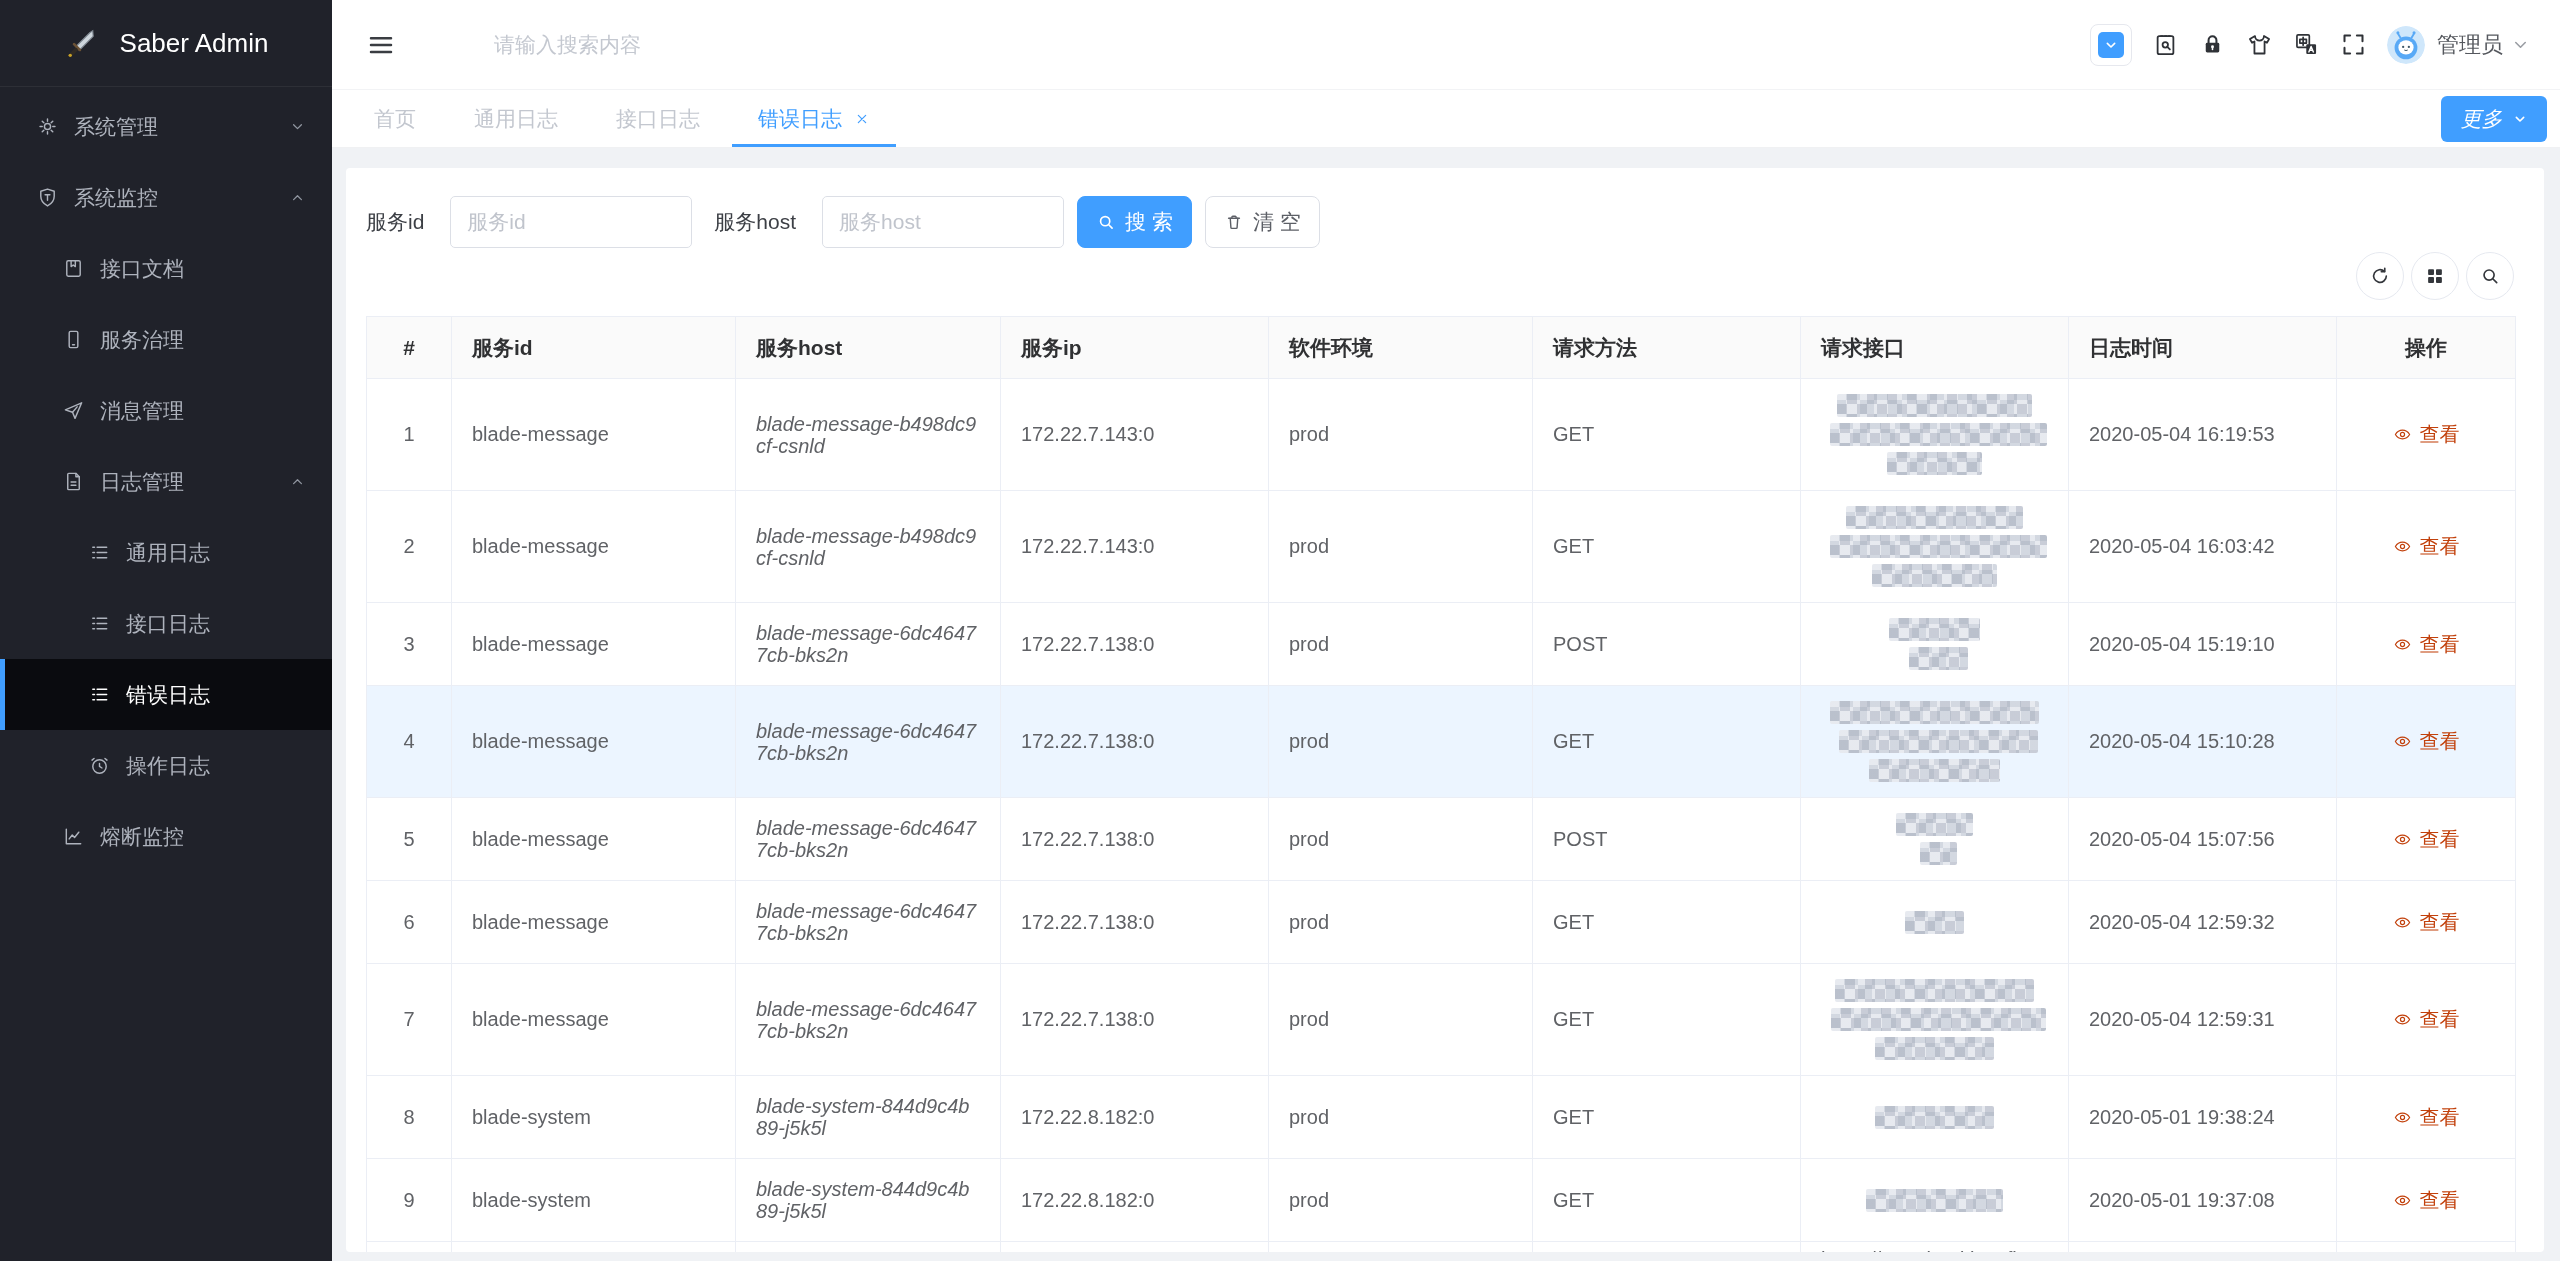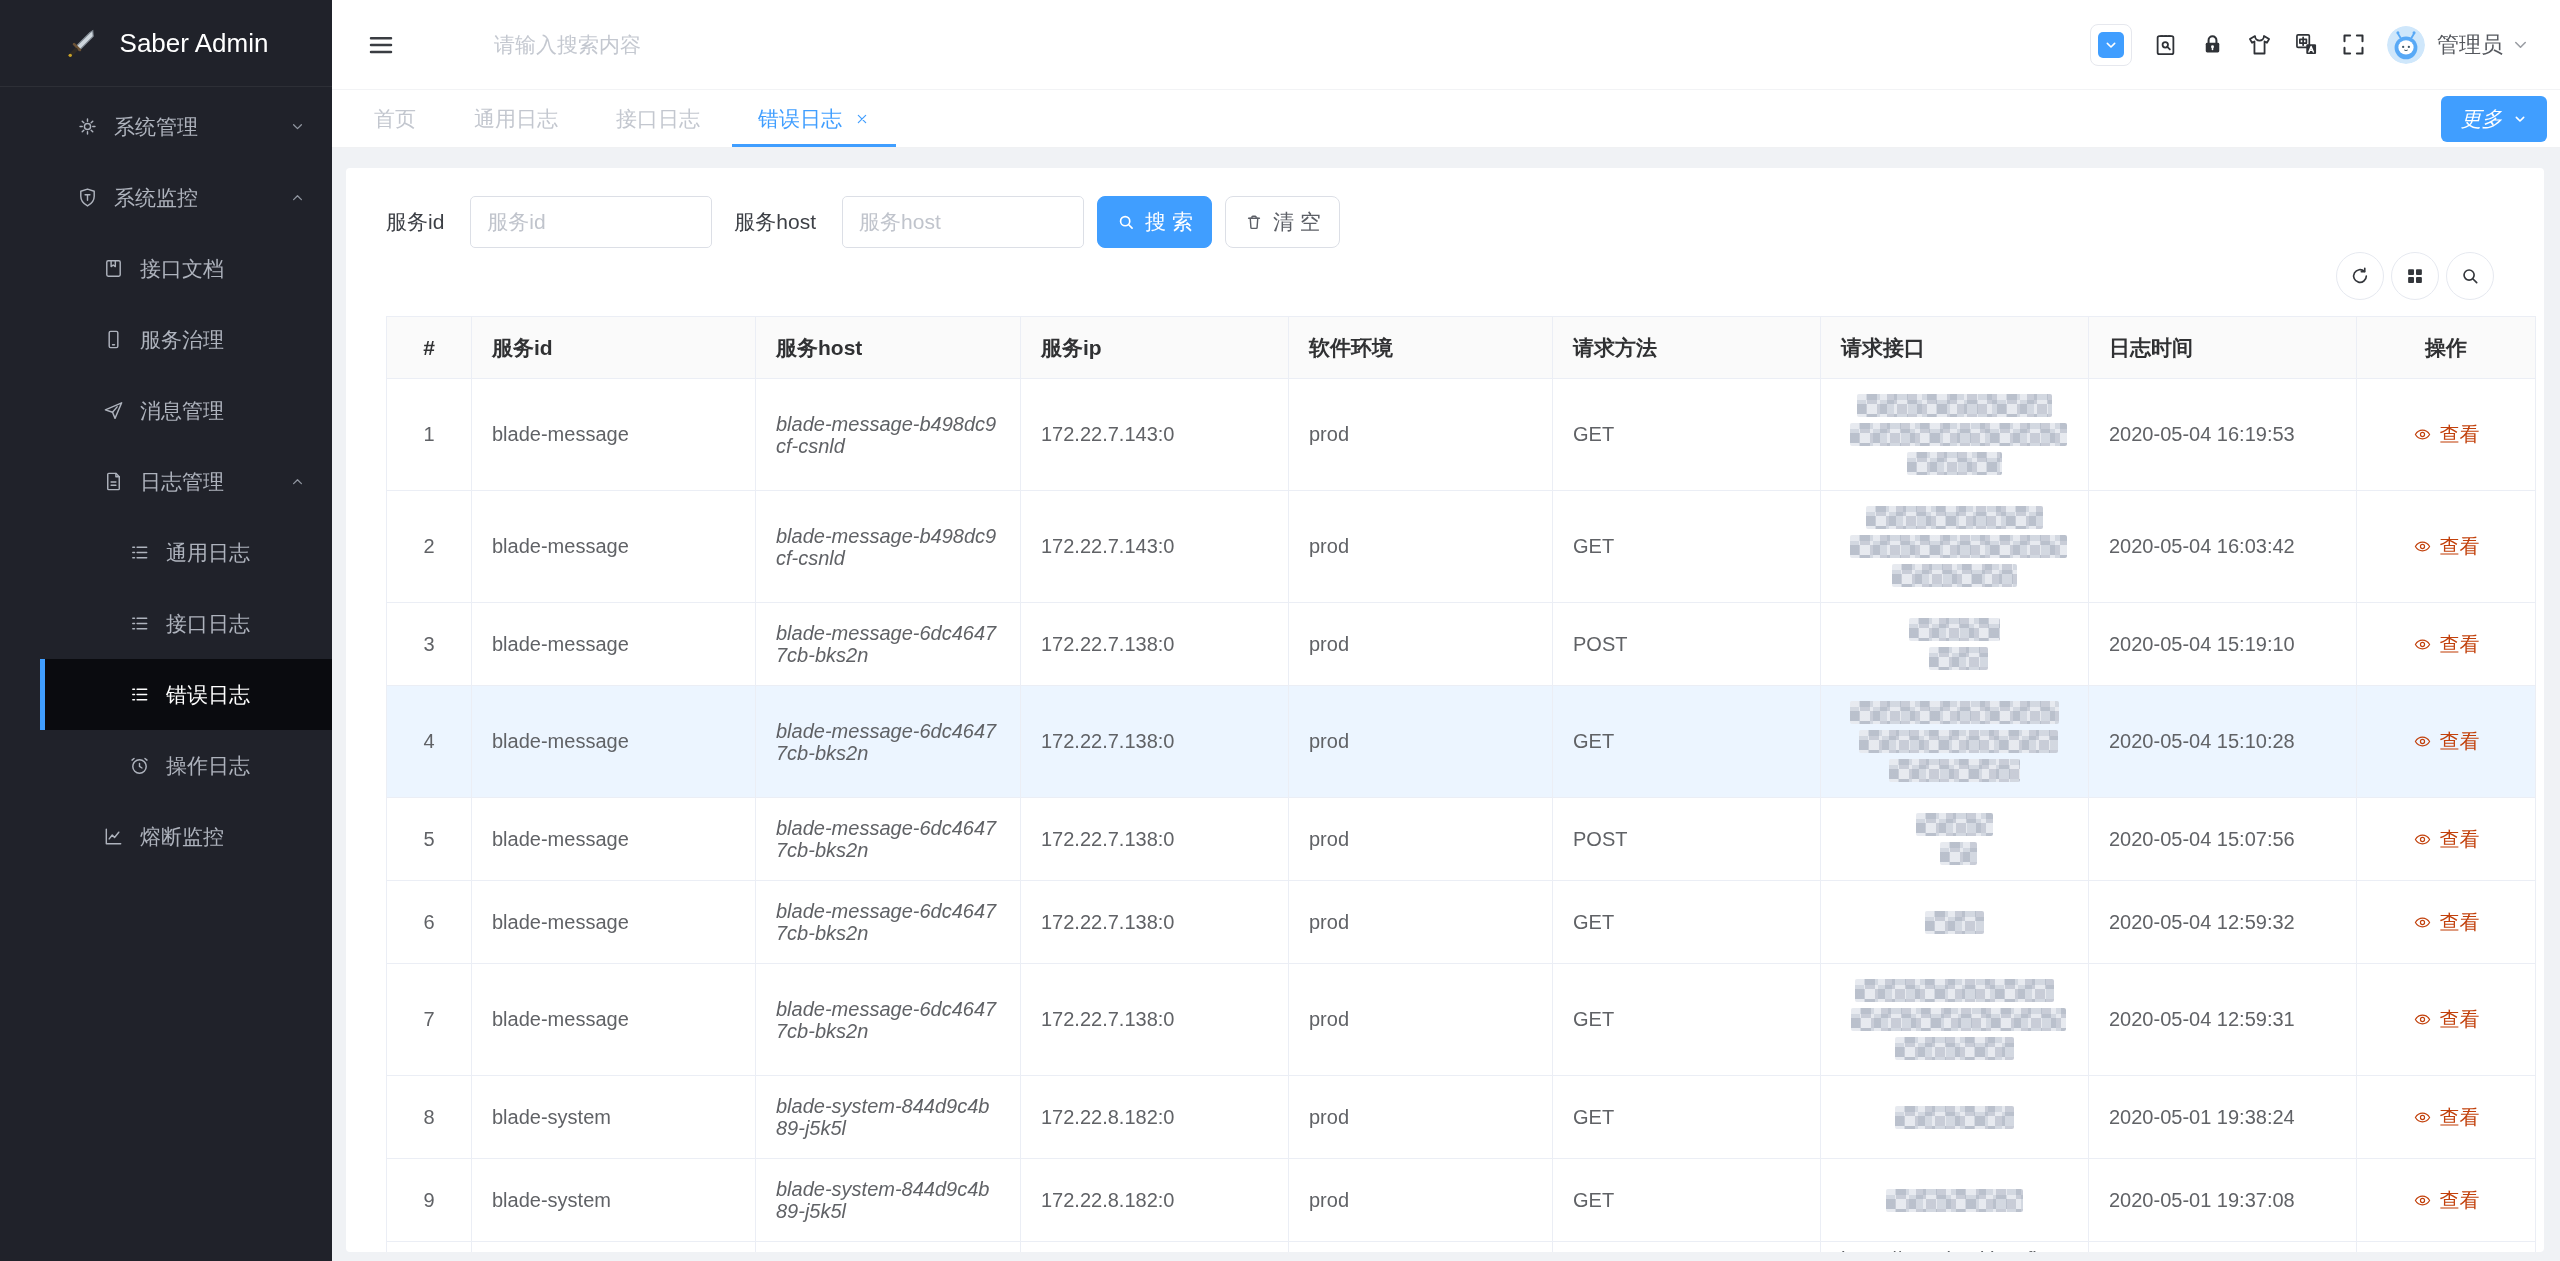--- a/index.html
+++ b/index.html
@@ -4,21 +4,21 @@
 <style>
   html,body{margin:0;padding:0;}
   body{width:2560px;height:1261px;position:relative;background:#f0f2f5;overflow:hidden;
        font-family:"Liberation Sans","DejaVu Sans",sans-serif;-webkit-font-smoothing:antialiased;}
   .ic{display:block;}
 
   
   .sidebar{position:absolute;left:0;top:0;bottom:0;width:332px;background:#20222a;z-index:2;}
   .logo{height:86px;display:flex;align-items:center;justify-content:center;gap:22px;
         color:#fff;font-size:26px;border-bottom:1px solid rgba(255,255,255,.06);}
-  .menu{padding-top:4px;margin-left:40px;}
+  .menu{padding-top:4px;}
   .mi{height:71px;display:flex;align-items:center;color:#aeb3bd;font-size:21px;
       position:relative;cursor:pointer;box-sizing:border-box;}
   .mi .micon{margin-right:15px;flex:0 0 auto;}
   .mi.l1{padding-left:36px;}
   .mi.l2{padding-left:62px;}
   .mi.l3{padding-left:88px;}
   .mi.active{background:#0a0b0f;color:#ffffff;border-left:5px solid #409eff;}
   .mi.active.l3{padding-left:83px;}
   .mi .chev{position:absolute;right:26px;color:#9096a0;}
 
@@ -46,21 +46,21 @@
   .tab{margin-right:58px;font-size:21px;color:#c3c7cf;display:inline-flex;align-items:center;
        position:relative;cursor:pointer;}
   .tab.active{color:#409eff;}
   .tab.active::after{content:"";position:absolute;left:-26px;right:-26px;bottom:0;height:3px;background:#409eff;}
   .tab .close{margin-left:12px;display:flex;color:#409eff;}
   .morebtn{position:absolute;right:13px;top:6px;height:46px;width:106px;background:#409eff;border:none;
            border-radius:6px;color:#fff;font-size:21px;display:flex;align-items:center;justify-content:center;
            gap:9px;cursor:pointer;font-family:inherit;font-style:italic;}
 
   .content{flex:1;background:#f0f2f5;padding:20px 16px 9px 14px;box-sizing:border-box;overflow:hidden;}
-  .card{background:#fff;height:100%;border-radius:4px;padding:28px 40px 0;box-sizing:border-box;
+  .card{background:#fff;height:100%;border-radius:4px;padding:28px 20px 0;box-sizing:border-box;
         overflow:hidden;position:relative;}
 
   
   .filter{display:flex;align-items:center;height:52px;}
   .flabel{font-size:21px;color:#3c3f45;margin-right:26px;}
   .flabel.second{margin-left:22px;}
   .finput{width:242px;height:52px;border:1px solid #dcdfe6;border-radius:5px;padding:0 16px;
           font-size:21px;color:#333;outline:none;box-sizing:border-box;font-family:inherit;}
   .finput::placeholder{color:#c0c4cc;}
   .btn{height:52px;border-radius:8px;display:inline-flex;align-items:center;gap:9px;font-size:21px;

